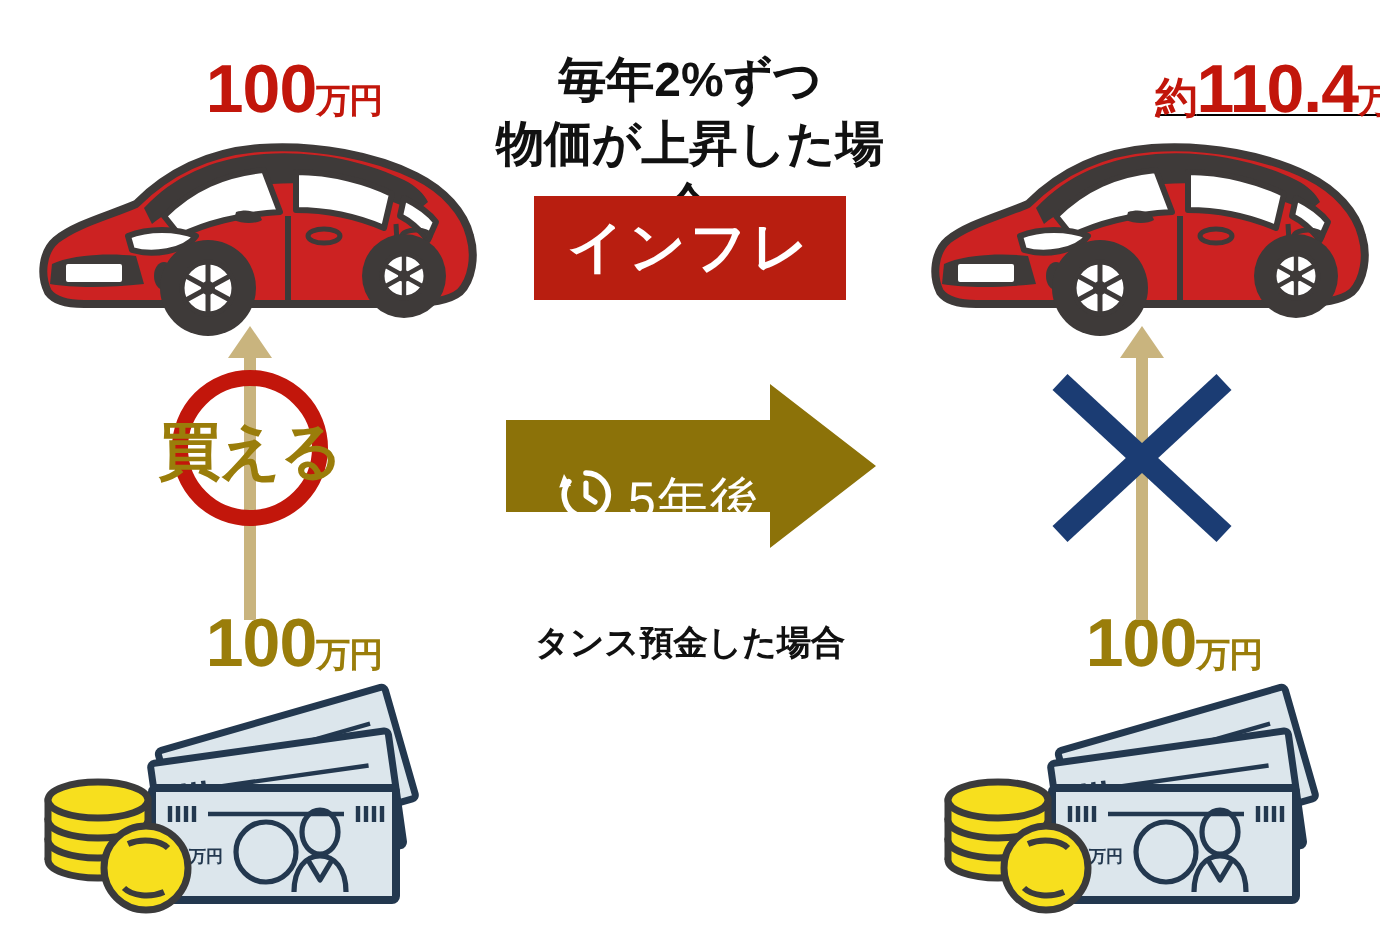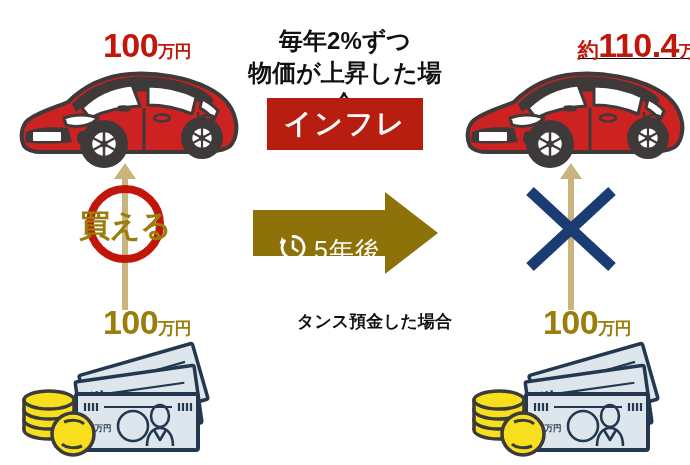--- a/index.html
+++ b/index.html
@@ -92,21 +92,21 @@
     letter-spacing: -1px;
     text-align: center;
     z-index: 6;
   }
 
   
   .caption {
     position: absolute;
     left: 0;
     right: 0;
-    text-align: right;
+    text-align: center;
     color: #111111;
     font-size: 17px;
     font-weight: bold;
     letter-spacing: 0px;
   }
 
   svg { display: block; overflow: visible; }
 </style>
 </head>
 <body>

